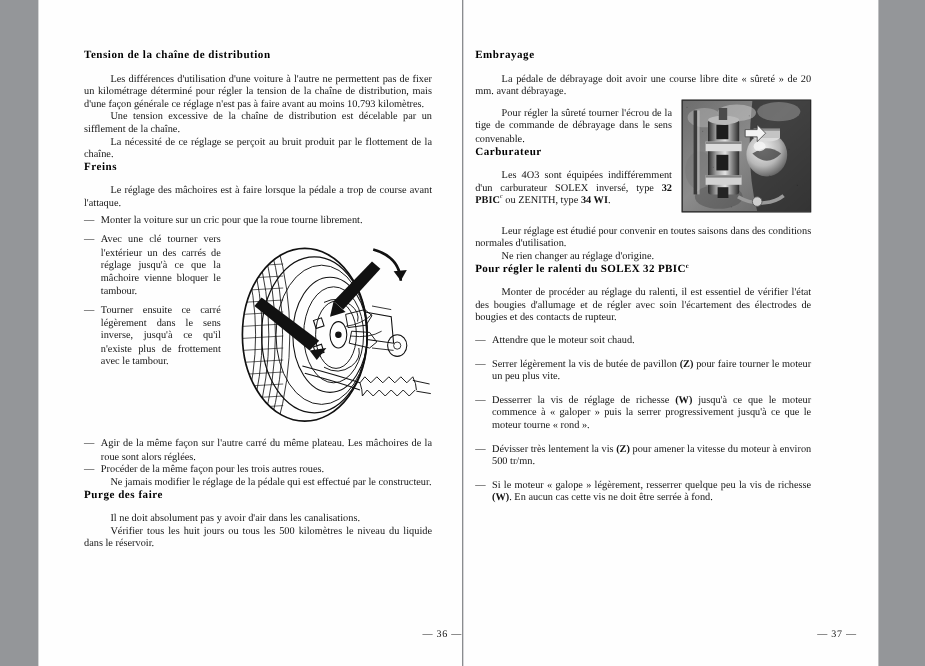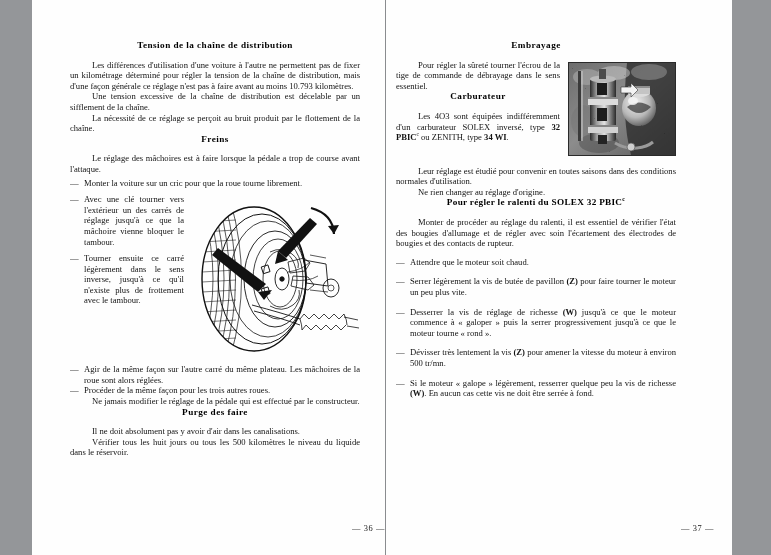--- a/index.html
+++ b/index.html
@@ -55,21 +55,21 @@
     -webkit-font-smoothing: none;
   }
 
   h2.hd {
     font-family: "Liberation Serif", "DejaVu Serif", serif;
     font-size: 9.2px;
     font-weight: bold;
     letter-spacing: 0.45px;
     margin: 0 0 9px 0;
     color: #000;
-    text-align: center;
+    text-align: left;
   }
   h2.hd.tight { letter-spacing: 0.3px; }
   .sp-before { margin-top: 13px; }
 
   p.para {
     margin: 0 0 0 0;
     text-indent: 22px;
     text-align: justify;
   }
   p.para + p.para { margin-top: 0; }
@@ -266,20 +266,21 @@
     </div>
 
     <div class="folio">— 36 —</div>
   </div>
 
   <div class="page page-right">
     <div class="col">
 
       <h2 class="hd">Embrayage</h2>
 
+      <p class="para">La pédale de débrayage doit avoir une course libre dite « sûreté » de 20 mm. avant débrayage.</p>
 
       <div class="wrapfig-right figure-photo">
         <svg viewBox="0 0 106 92" width="106" height="92" xmlns="http://www.w3.org/2000/svg">
           <defs>
             <linearGradient id="bgGrad" x1="0" y1="0" x2="1" y2="1">
               <stop offset="0%" stop-color="#6d6d6d"></stop>
               <stop offset="45%" stop-color="#8c8c8c"></stop>
               <stop offset="100%" stop-color="#5a5a5a"></stop>
             </linearGradient>
             <linearGradient id="cylGrad" x1="0" y1="0" x2="1" y2="0">
@@ -342,21 +343,21 @@
             <rect x="55" y="12" width="1" height="1"></rect>
               <rect x="88" y="40" width="1" height="1"></rect>
             <rect x="95" y="70" width="1" height="1"></rect>
               <rect x="40" y="88" width="1" height="1"></rect>
             <rect x="72" y="62" width="1" height="1"></rect>
               <rect x="25" y="55" width="1" height="1"></rect>
           </g>
         </svg>
       </div>
 
-      <p class="para gap">Pour régler la sûreté tourner l'écrou de la tige de commande de débrayage dans le sens essentiel.</p>
+      <p class="para gap">Pour régler la sûreté tourner l'écrou de la tige de commande de débrayage dans le sens convenable.</p>
 
       <h2 class="hd sp-before">Carburateur</h2>
 
       <p class="para">
         <span>Les 4O3 sont équipées indifféremment d'un carburateur SOLEX inversé, type </span><b>32 PBIC</b><sup>c</sup><span> ou ZENITH, type </span><b>34 WI</b><span>.</span>
       </p>
 
       <div class="clear"></div>
 
       <p class="para gap">Leur réglage est étudié pour convenir en toutes saisons dans des conditions normales d'utilisation.</p>

